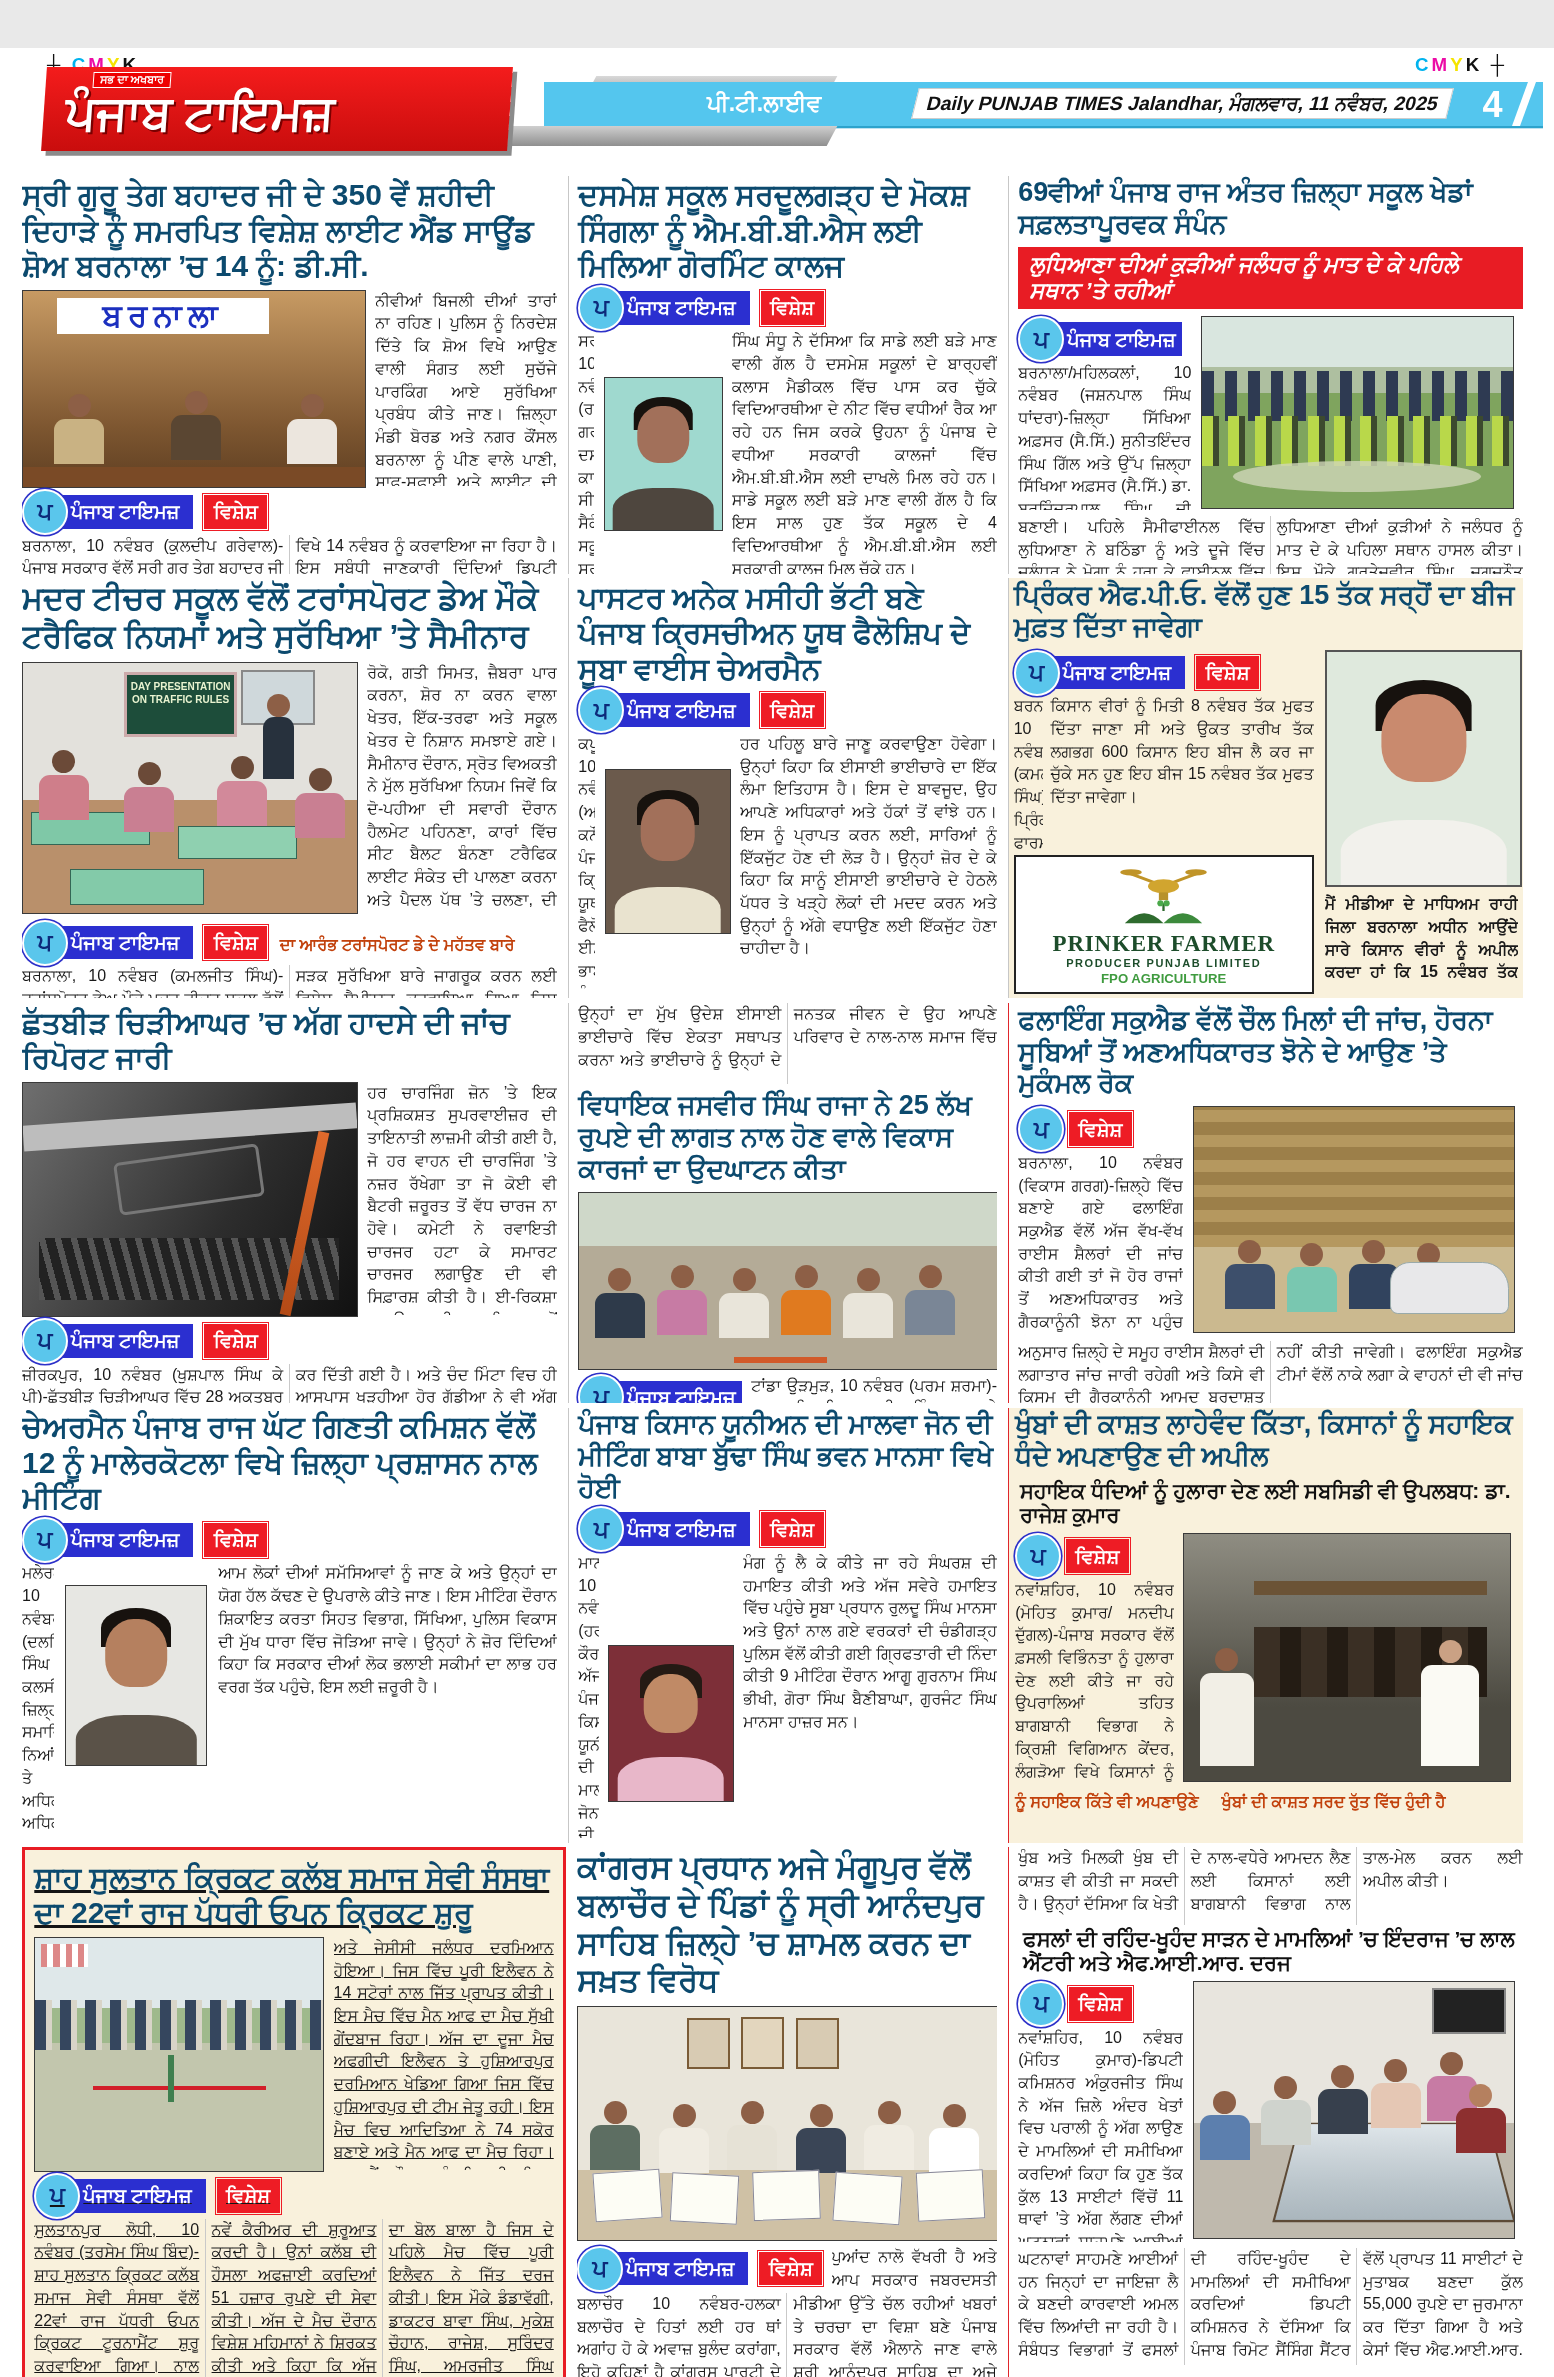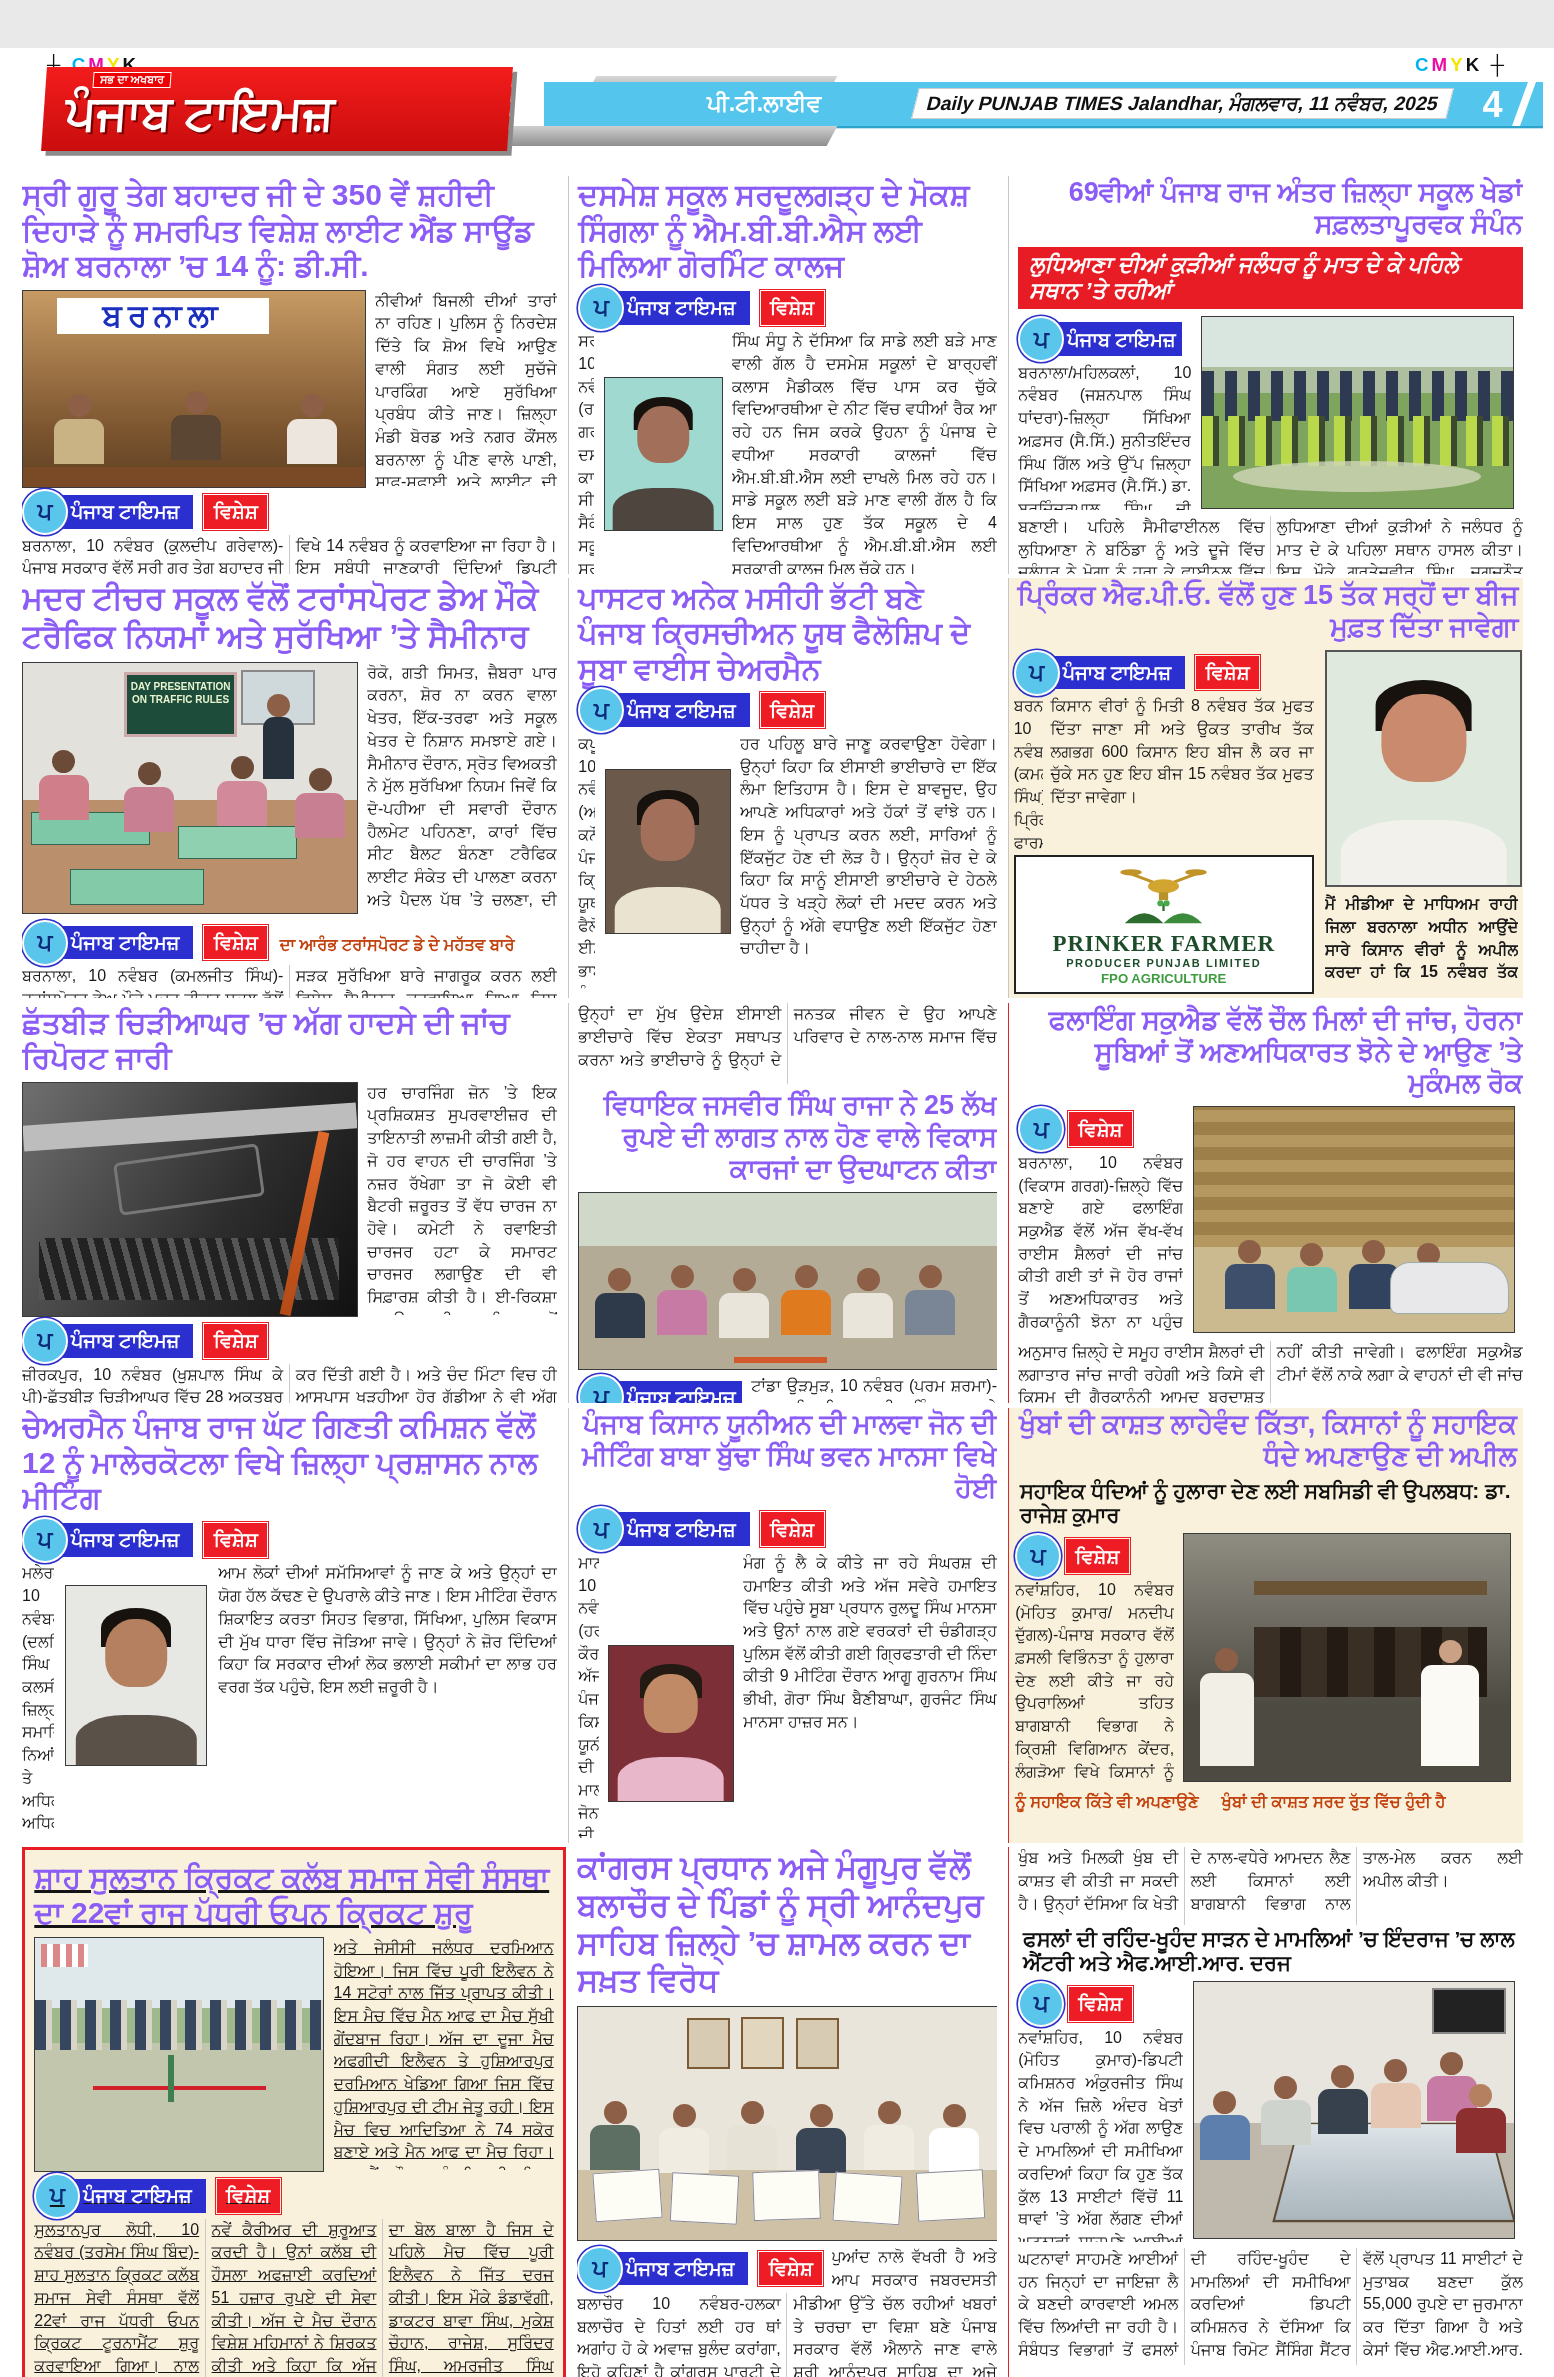--- a/index.html
+++ b/index.html
@@ -21,21 +21,21 @@
   .pagenum:after{content:"";position:absolute;right:-11px;top:0;width:7.8px;height:44px;background:#ffffff;transform:skewX(-20deg);}
   .masthead{position:absolute;left:44px;top:18.7px;width:466px;height:84px;background:linear-gradient(#f41c1c,#c90d0d);
             transform:skewX(-4deg);box-shadow:4.7px 4.7px 0 #8b8b8b;z-index:3;}
   .masthead .tag{display:inline-block;margin:4.7px 0 0 47px;background:#e00;color:#fff;font-size:11px;font-weight:bold;padding:0.8px 6.2px;border:0.8px solid #fff;}
   .masthead .title{display:block;color:#ffffff;font-size:48px;font-weight:bold;margin:-3.1px 0 0 22px;text-shadow:2.3px 2.3px 0 #7a0000;}
   
   .band{display:flex;gap:11px;padding:0 22px;box-sizing:border-box;margin-top:4.7px;}
   .art{box-sizing:border-box;overflow:hidden;position:relative;}
   .sep-l{border-left:0.8px solid #c7c7c7;padding-left:9.3px;}
   .sep-red{border-left:1.6px solid #e0262b;padding-left:9.3px;}
-  .hl{font-weight:bold;color:#8b5cf6;line-height:1.18;margin:1.6px 0 6.2px 0;letter-spacing:0;} .hl-l{font-size:30px;} .hl-m{font-size:27px;text-align:right;} .hl-s{font-size:32px;}
+  .hl{font-weight:bold;color:#0c4a6e;line-height:1.18;margin:1.6px 0 6.2px 0;letter-spacing:0;} .hl-l{font-size:30px;} .hl-m{font-size:27px;} .hl-s{font-size:32px;}
   .subhead-red{background:#e81c24;color:#ffffff;font-size:22.5px;font-weight:bold;font-style:italic;
                padding:4.7px 11px;margin:3.1px 0 7.8px 0;}
   .subhead-bk{font-size:21px;font-weight:bold;color:#101010;margin:1.6px 0 6.2px 4.7px;}
   .body-txt{font-size:16px;line-height:1.42;text-align:justify;color:#191919;}
   .cols2{column-count:2;column-gap:12.4px;column-rule:0.8px solid #c9c9c9;}
   .cols3{column-count:3;column-gap:12.4px;column-rule:0.8px solid #c9c9c9;}
   .media-row{display:flex;gap:9.3px;margin-bottom:6.2px;}
   .caption{font-size:16.3px;font-weight:bold;color:#c2410c;margin-top:3.1px;}
   
   .pt-badge{display:flex;align-items:center;height:36px;margin:4.7px 0;}

